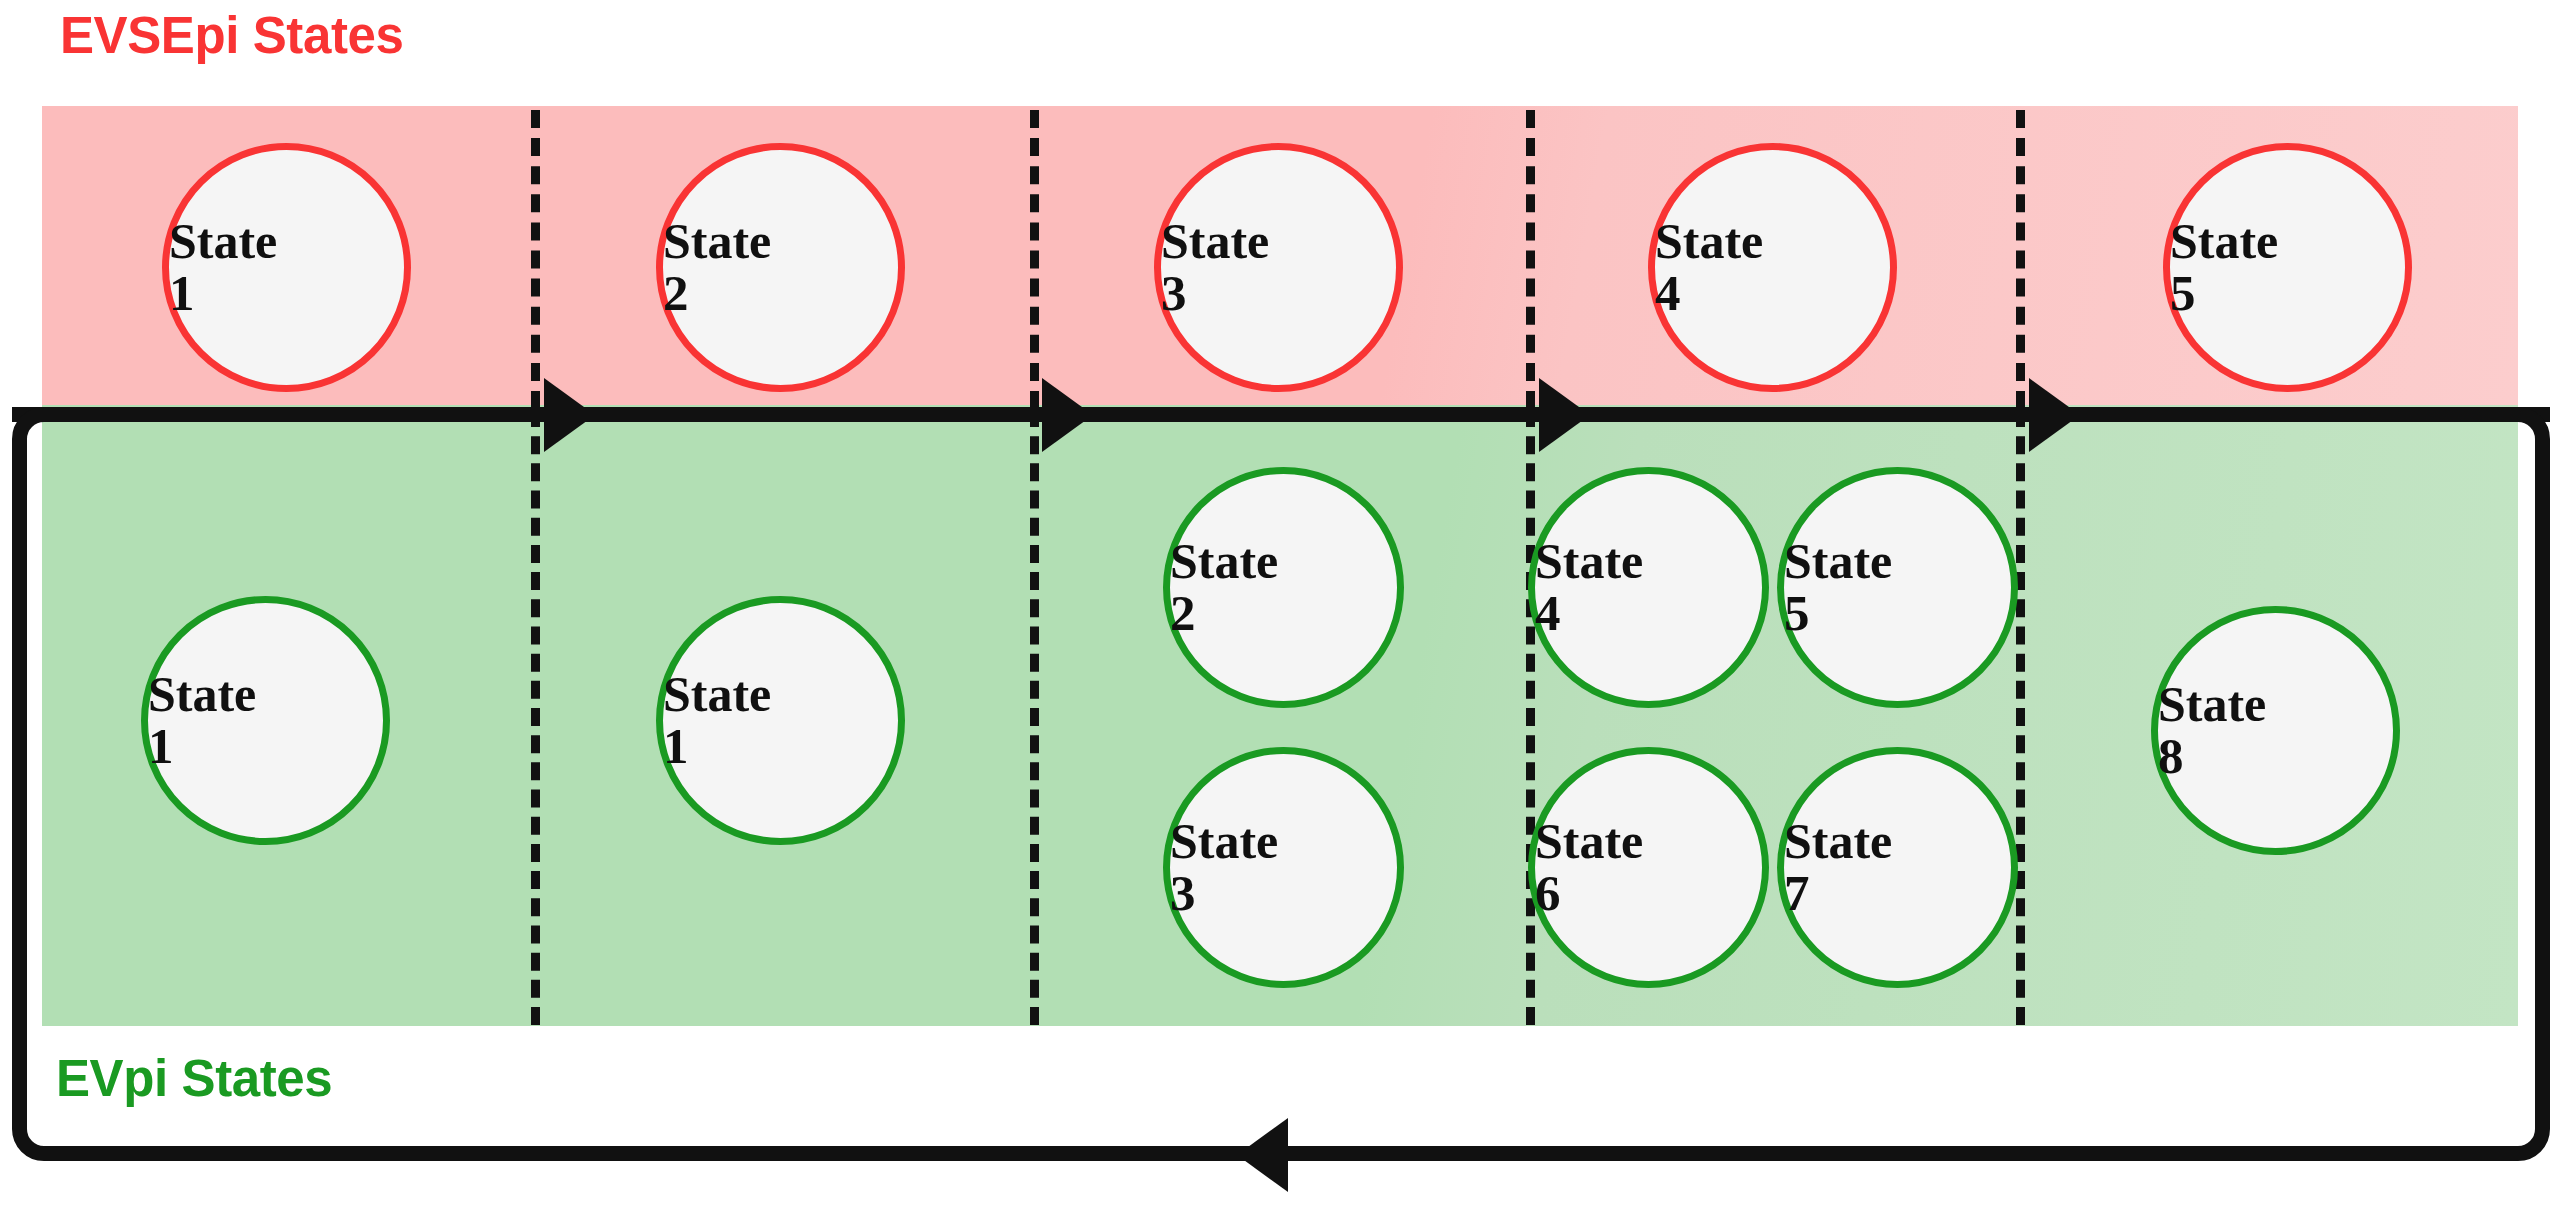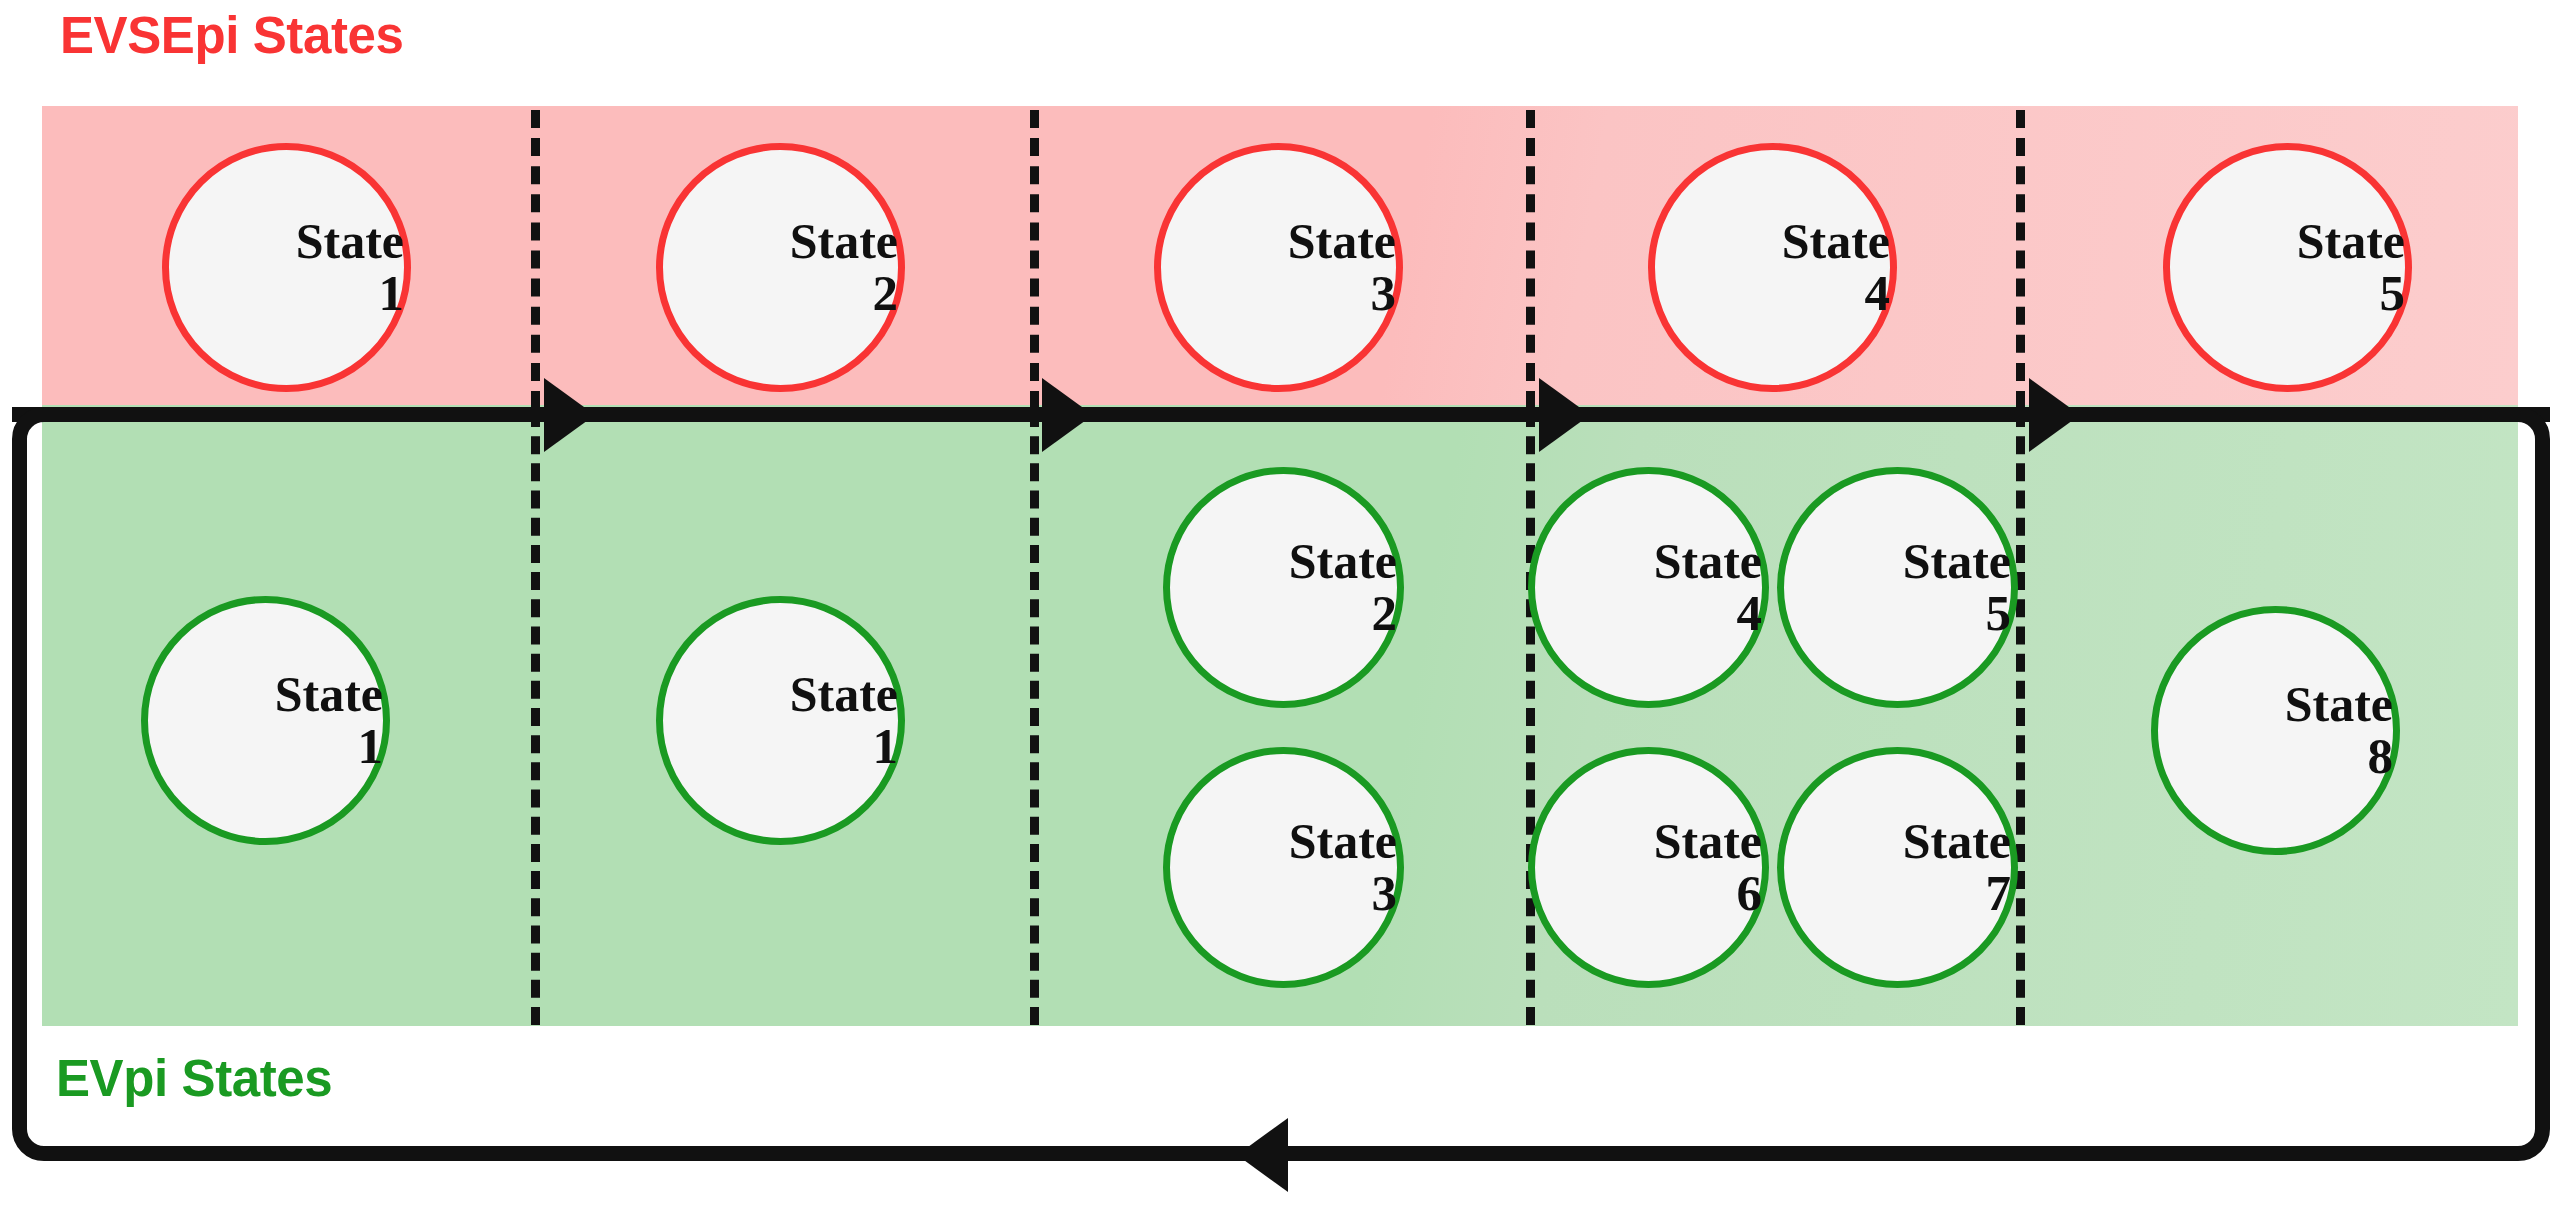--- a/index.html
+++ b/index.html
@@ -117,21 +117,21 @@
   }
 
   
   .state-circle {
     position: absolute;
     border-radius: 50%;
     background: #f5f5f5;
     box-sizing: border-box;
     display: flex;
     flex-direction: column;
-    align-items: flex-end;
+    align-items: flex-start;
     justify-content: center;
     font-family: "Liberation Serif", serif;
     font-weight: bold;
     color: #101010;
     line-height: 1.04;
   }
   .state-circle.red {
     border: 7.5px solid #f93434;
   }
   .state-circle.green {

